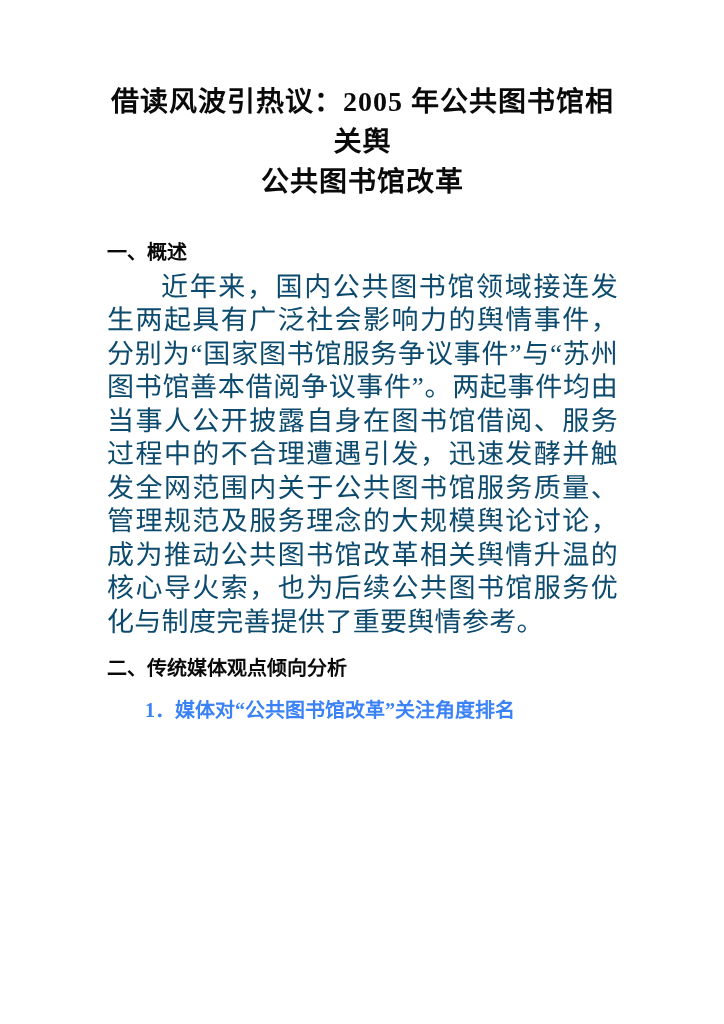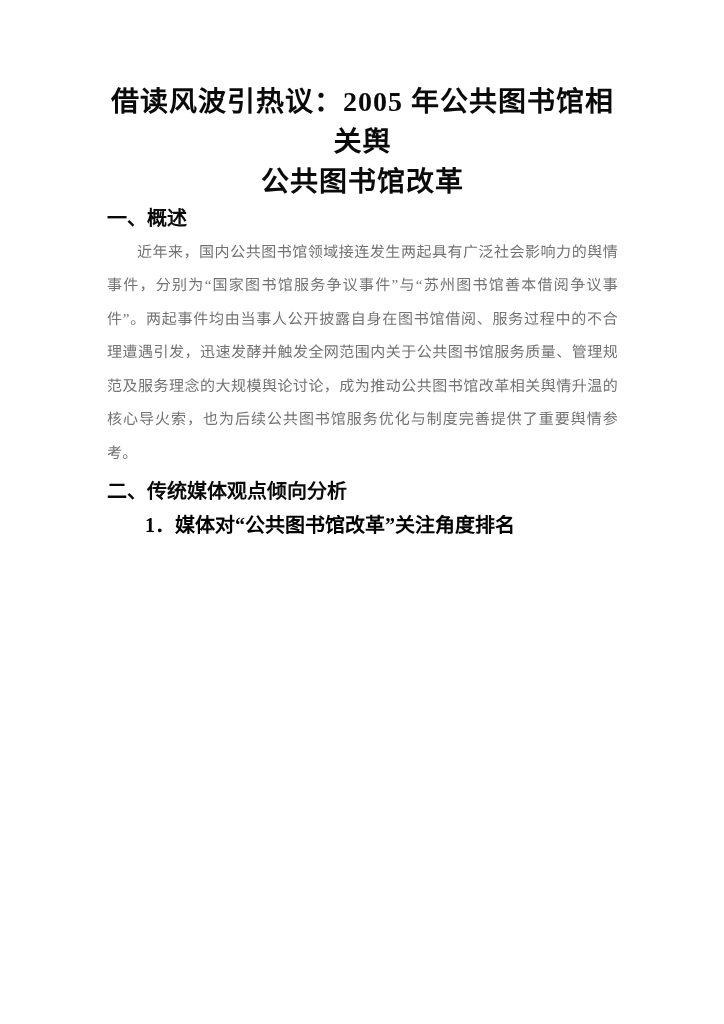--- a/index.html
+++ b/index.html
@@ -28,41 +28,43 @@
       color: #0a0a0a;
     }
     .heading-sans {
       font-family: "Liberation Sans", "DejaVu Sans", sans-serif;
       font-weight: bold;
       font-size: 20px;
       line-height: 33.5px;
       color: #0a0a0a;
     }
     .heading-overview {
+      margin-top: 35px;
+      font-family: Liberation Mono, monospace;
     }
     .heading-media {
-      margin-top: 5px;
+      margin-top: 13px;
     }
     .body-para {
-      font-size: 15px;
+      font-size: 27px;
       line-height: 33.5px;
       text-align: justify;
       text-align-last: left;
       text-indent: 2em;
       letter-spacing: 0.3px;
-      color: #737373;
+      color: #0c4a6e;
     }
     .sub-heading {
       font-family: "Liberation Serif", "DejaVu Serif", serif;
       font-weight: bold;
       font-size: 20px;
       line-height: 33.5px;
       padding-left: 38px;
-      margin-top: 0;
-      color: #000000;
+      margin-top: 8px;
+      color: #3b82f6;
     }
   </style>
 </head>
 <body>
 
 <div class="page">
 
   <div class="doc-title">
     <span>借读风波引热议：2005 年公共图书馆相关舆</span><br>
     <span>公共图书馆改革</span>

